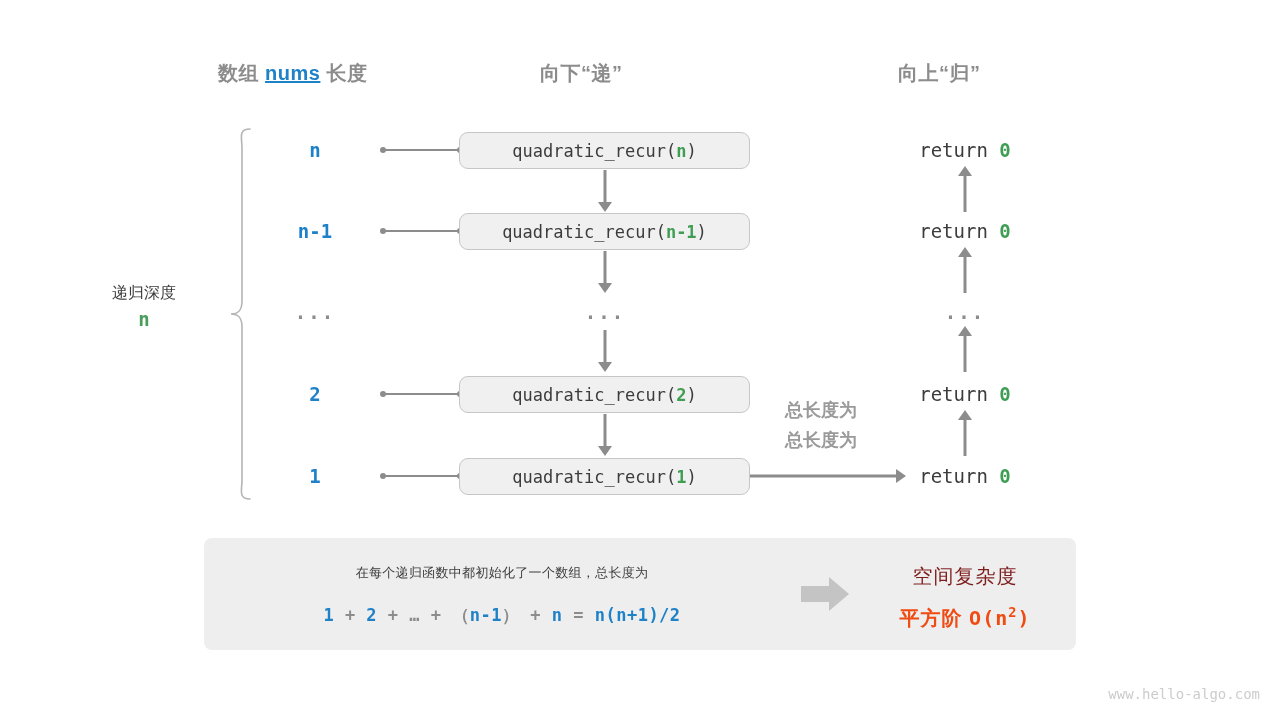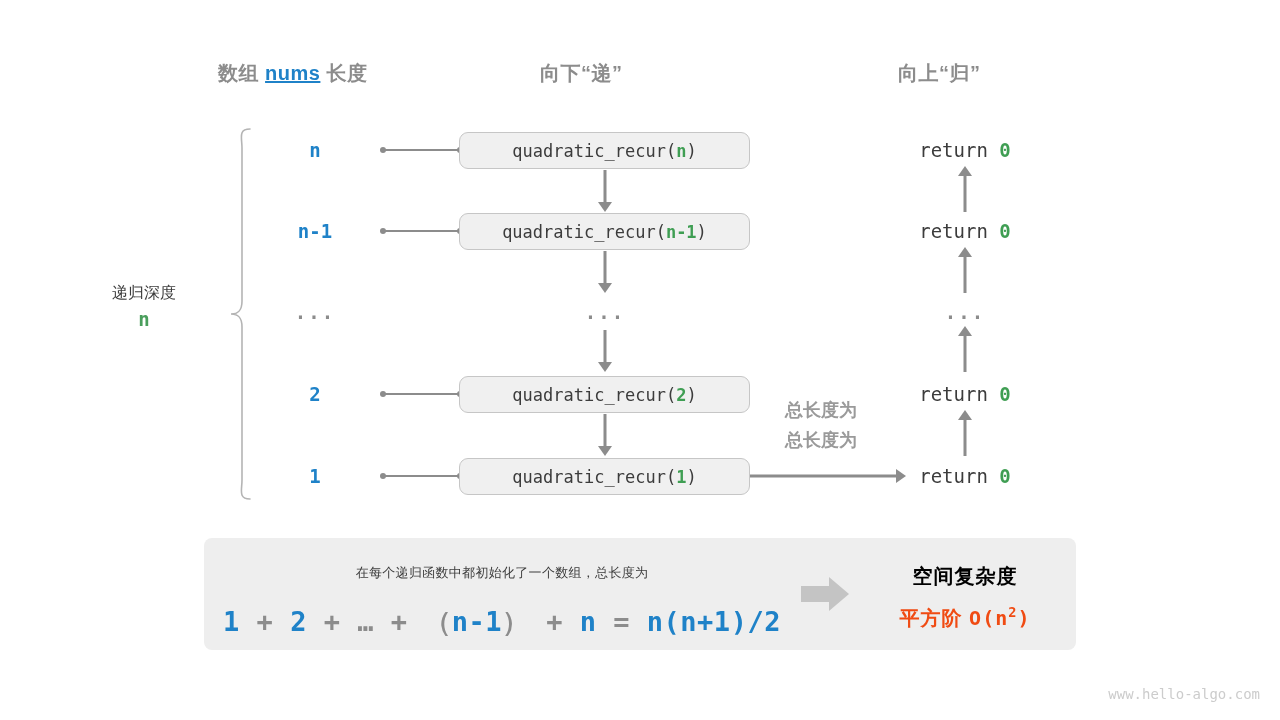--- a/index.html
+++ b/index.html
@@ -173,21 +173,21 @@
     text-align: center;
     white-space: nowrap;
     transform: translateX(-50%);
   }
   .sum-line1 {
     font-size: 13px;
     color: #3c3c3c;
     letter-spacing: 0.3px;
   }
   .sum-formula {
-    font-size: 27px;
+    font-size: 17px;
     font-weight: bold;
     font-family: "DejaVu Sans Mono", "Liberation Mono", monospace;
     color: #8c8c8c;
     letter-spacing: 0.5px;
   }
   .sum-formula .b { color: #1f82c8; }
   .sum-formula .op { color: #8c8c8c; font-weight: bold; }
   .blockarrow {
     position: absolute;
     background: #c4c4c4;
@@ -201,22 +201,22 @@
   }
   .sum-right {
     position: absolute;
     text-align: center;
     white-space: nowrap;
     transform: translateX(-50%);
   }
   .sum-r-title {
     display: block;
     font-size: 20px;
-    font-weight: bold;
-    color: #000000;
+    font-weight: normal;
+    color: #7f1d1d;
     letter-spacing: 1px;
   }
   .sum-r-val {
     display: block;
     font-size: 20px;
     font-weight: bold;
     color: #f04b13;
     letter-spacing: 1px;
     margin-top: 14px;
   }

